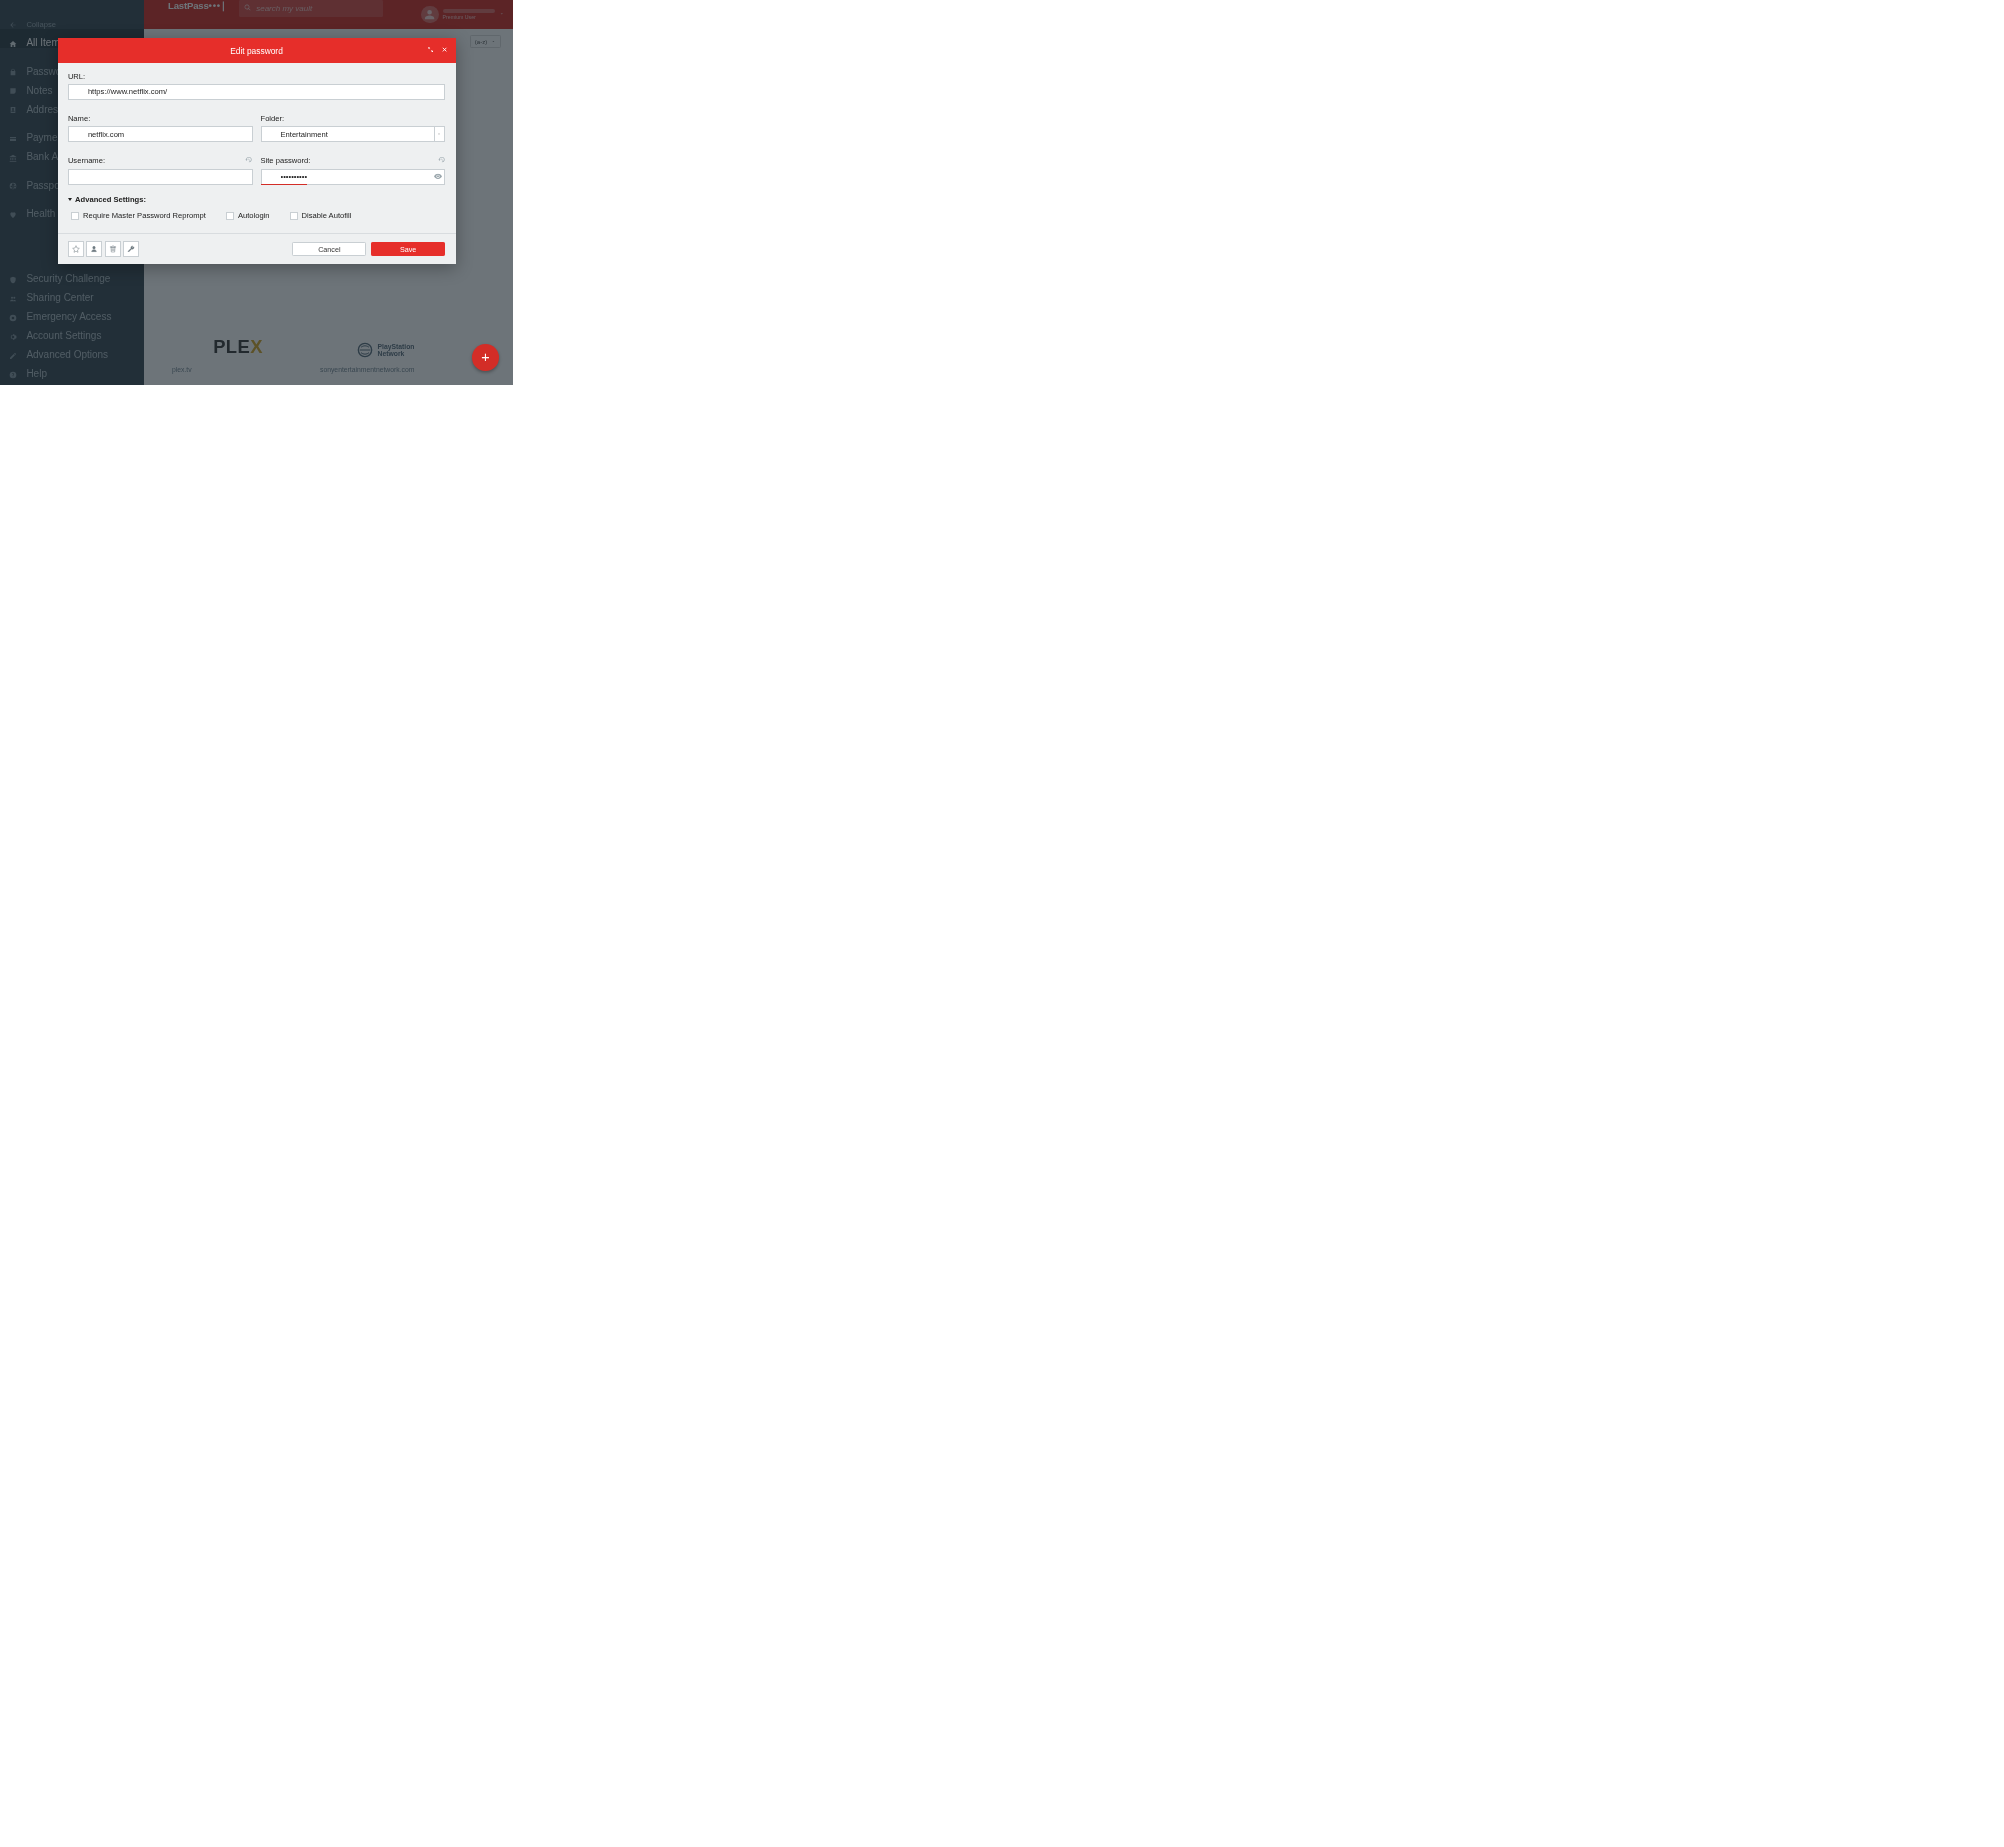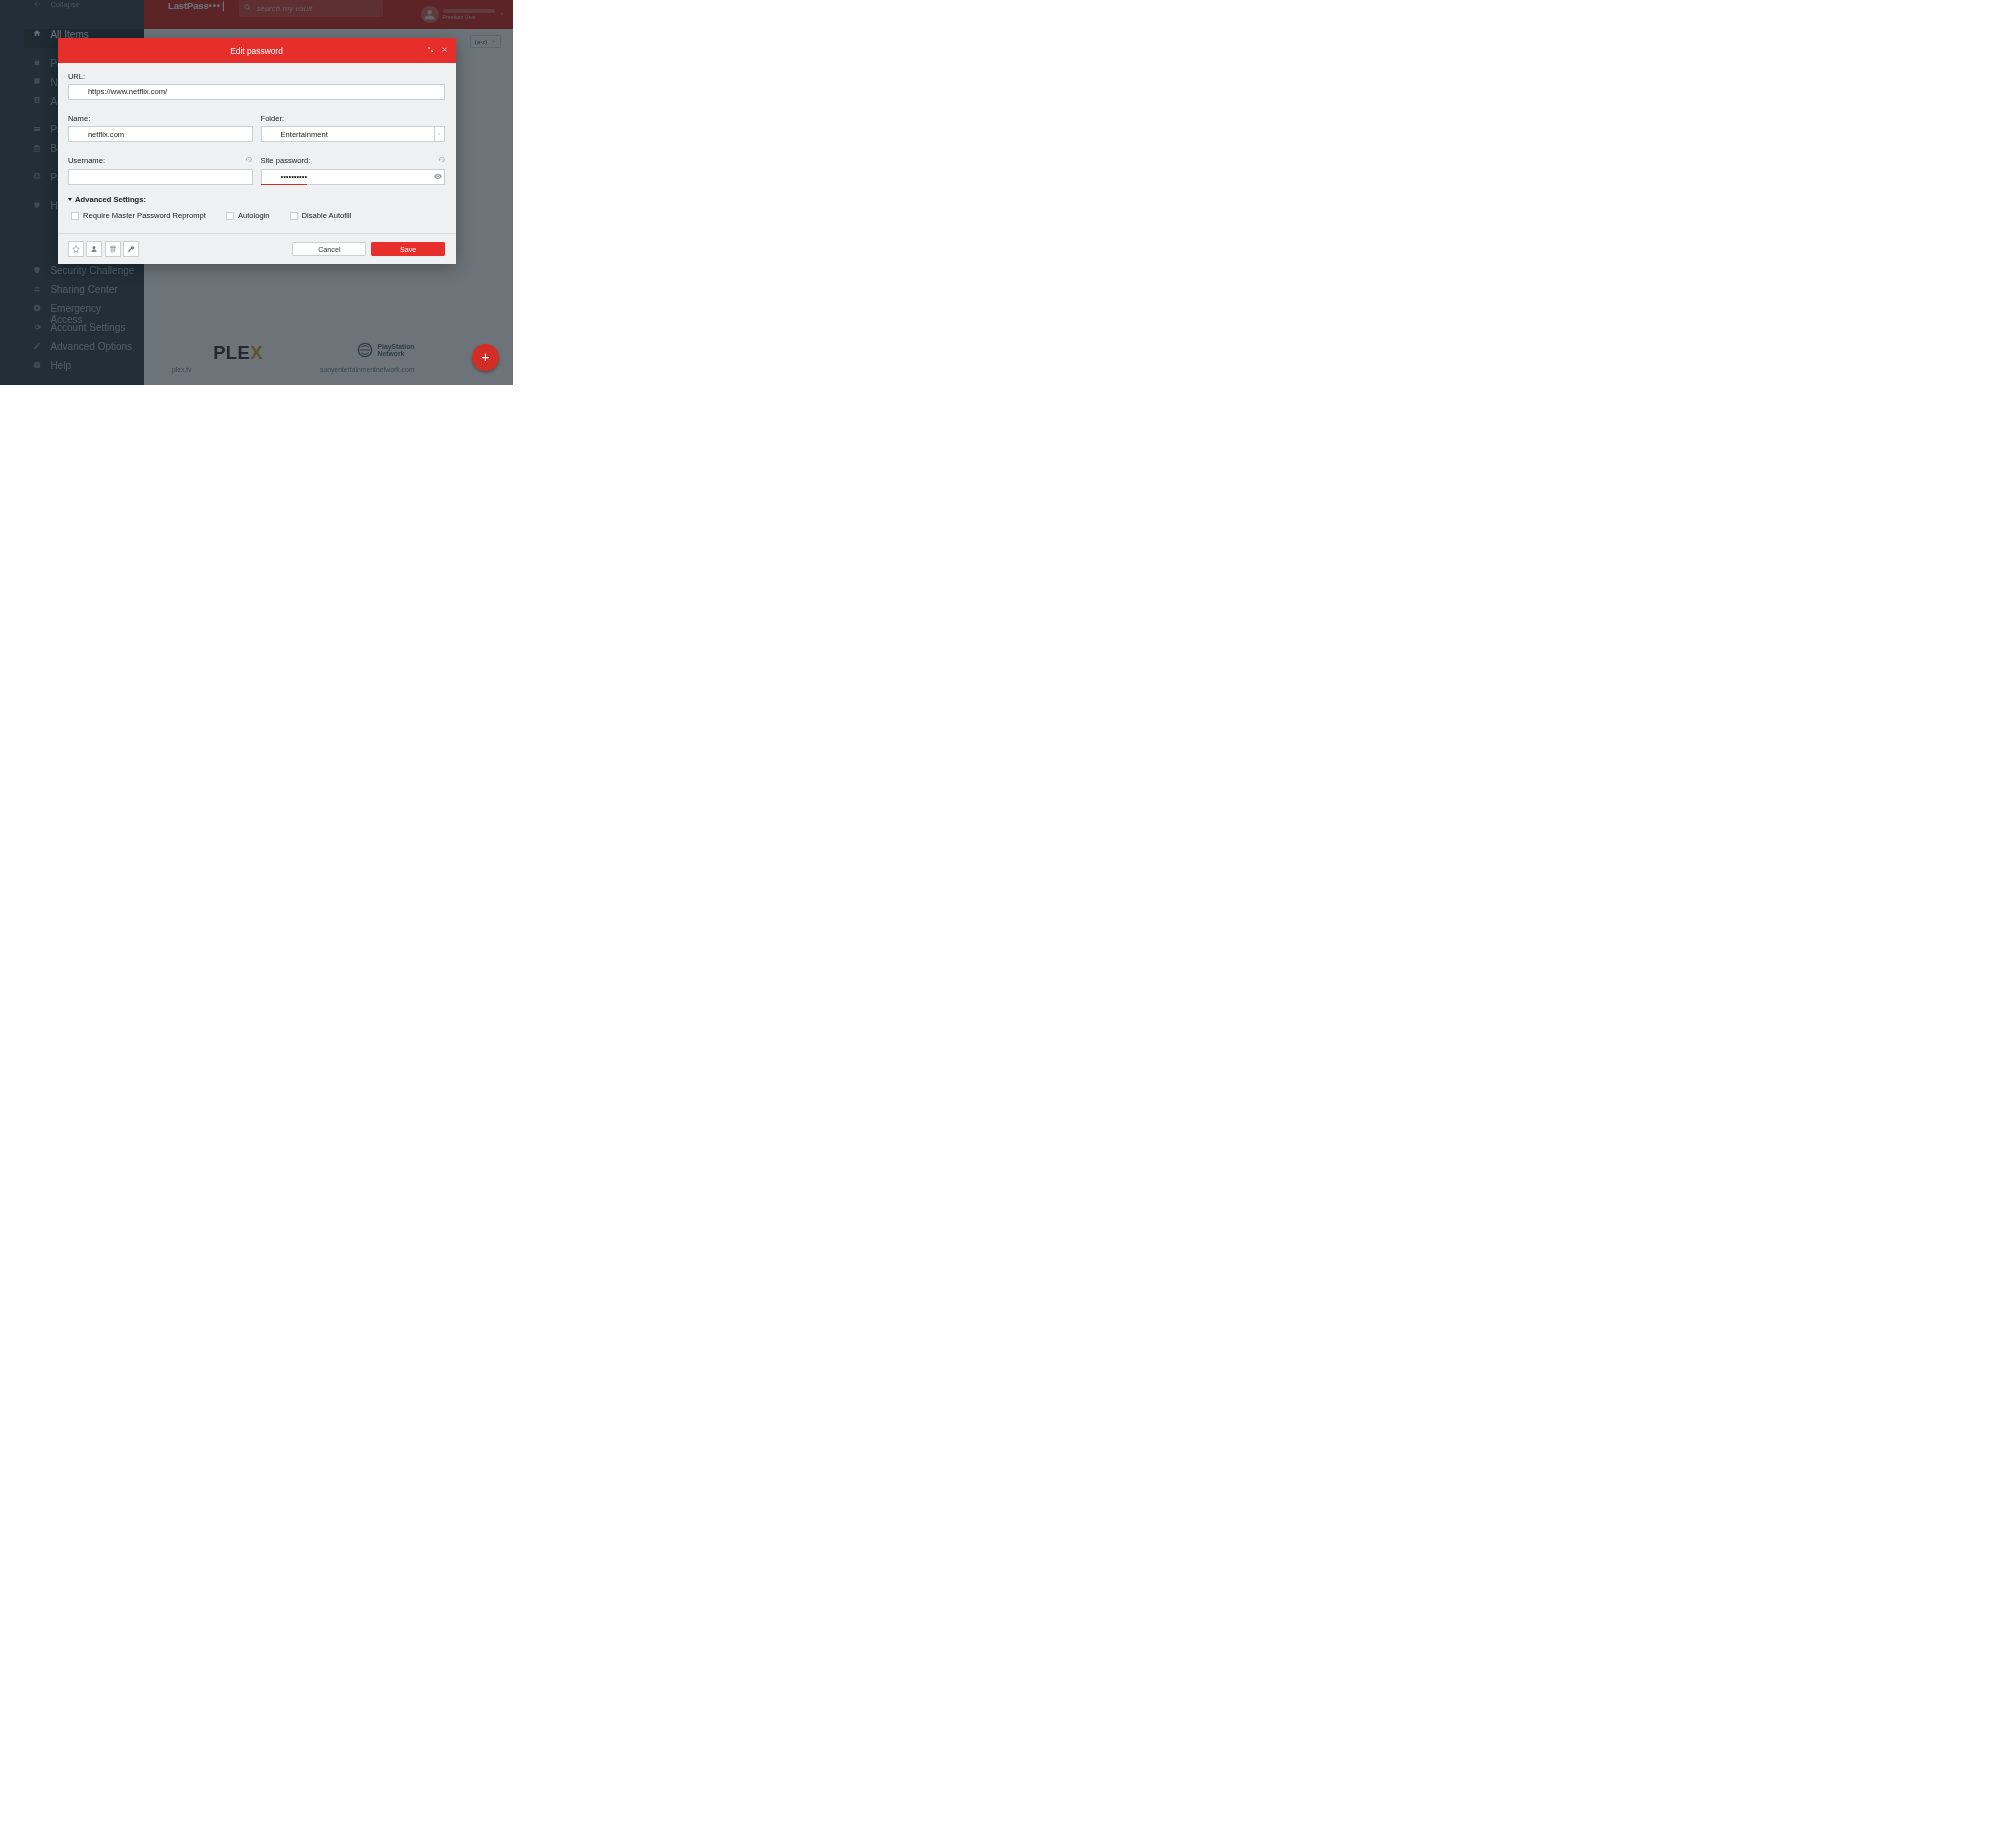--- a/index.html
+++ b/index.html
@@ -17,38 +17,38 @@
 .avatar { width: 17.6px; height: 17.6px; border-radius: 50%; background: rgba(255,255,255,0.3); display: flex; align-items: center; justify-content: center; }
 .avatar svg { width: 11.2px; height: 11.2px; fill: rgba(255,255,255,0.7); }
 .user-text { margin-left: 4px; }
 .user-name-bar { width: 52px; height: 4px; background: rgba(255,255,255,0.3); border-radius: 2px; }
 .user-type { color: rgba(255,255,255,0.7); font-size: 5.2px; margin-top: 1.6px; }
 .user-caret { margin-left: 4.8px; }
 .user-caret svg { width: 5.6px; height: 5.6px; fill: rgba(255,255,255,0.6); }
 
 
 .sidebar { position: absolute; top: 0; left: 0; width: 144px; height: 100%; background: #3a4a55; z-index: 5; }
-.sb-item { display: flex; align-items: flex-start; height: 19px; padding: 0 8.8px; color: #b4c0c7; font-size: 7.2px; cursor: pointer; margin-left: 24px; }
+.sb-item { display: flex; align-items: flex-end; height: 19px; padding: 0 8.8px; color: #b4c0c7; font-size: 7.2px; cursor: pointer; }
 .sb-item.collapse-item { height: 29px; }
 .sb-item.active { background: #2f3d46; color: #fff; }
 .sb-icon { width: 8.8px; height: 8.8px; display: inline-flex; align-items: center; justify-content: center; margin-right: 8.8px; }
 .sb-icon svg { width: 8px; height: 8px; fill: #8a99a2; }
 .sb-item.active .sb-icon svg { fill: #e0e6e9; }
 .sb-label { font-size: 10px; }
 .sb-item.collapse-item .sb-label { font-size: 7.6px; color: #9aa9b1; }
 .sb-gap { height: 9.6px; }
 .sb-gap-big { height: 46px; }
 
 
 .main { position: absolute; left: 144px; top: 29px; right: 0; bottom: 0; background: #fff; }
 .sort-wrap { position: absolute; top: 6.4px; right: 12px; display: flex; align-items: center; font-size: 6px; color: #555; border: 0.4px solid #ddd; padding: 2.4px 4px; border-radius: 1.2px; }
 .sort-wrap svg { width: 4.8px; height: 4.8px; fill: #777; margin-left: 4px; }
 .cards { position: absolute; left: 28px; top: 313px; display: flex; gap: 16px; }
 .card { width: 132px; }
-.card-tile { height: 16px; display: flex; align-items: flex-start; justify-content: center; }
+.card-tile { height: 16px; display: flex; align-items: flex-end; justify-content: center; }
 .plex-logo { font-size: 18.4px; font-weight: 900; letter-spacing: 0.4px; color: #3a3a3a; }
 .plex-logo .x { color: #d4a72c; }
 .psn-logo { display: flex; align-items: center; gap: 4px; }
 .psn-text { font-size: 6.8px; color: #5b6e7d; font-weight: 600; line-height: 1.1; }
 .card-label { color: #788995; font-size: 6.8px; margin-top: 8px; }
 
 .fab { position: absolute; right: 14.4px; bottom: 14.4px; width: 26.5px; height: 26.5px; border-radius: 50%; background: #d32d27; color: #fff; display: flex; align-items: center; justify-content: center; font-size: 14.4px; font-weight: 300; box-shadow: 0 1.6px 3.2px rgba(0,0,0,0.3); z-index: 20; }
 
 
 .overlay { position: absolute; inset: 0; background: rgba(20,30,38,0.62); z-index: 10; }

